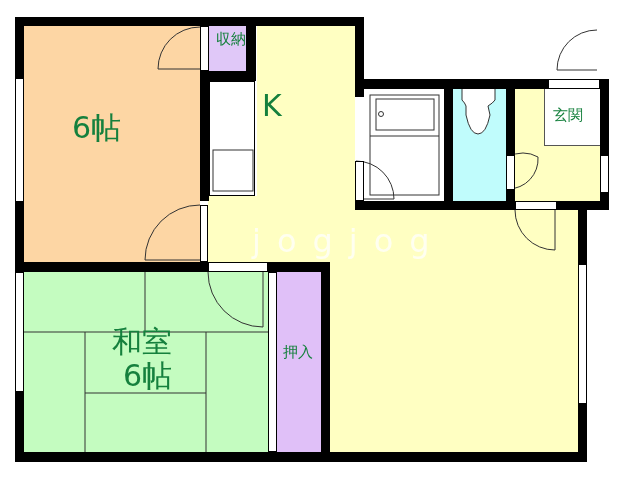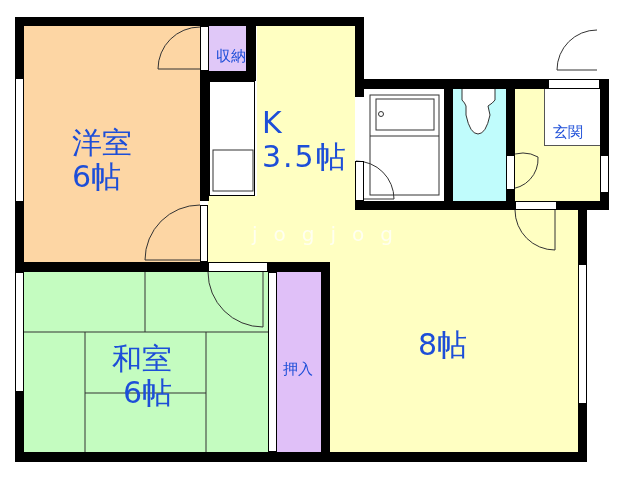--- a/index.html
+++ b/index.html
@@ -1,23 +1,23 @@
 <!DOCTYPE html>
 <html><head>
 <meta charset="utf-8">
 <style>
   html, body { margin:0; padding:0; background:#ffffff; }
   body { width:640px; height:480px; position:relative; overflow:hidden; font-family:"DejaVu Sans", sans-serif; }
   .abs { position:absolute; }
   .wall { position:absolute; background:#000; }
-  .room-label { position:absolute; color:#1d4ed8; font-family:"DejaVu Sans", sans-serif; line-height:1.05; white-space:nowrap;margin-top:17px; }
+  .room-label { position:absolute; color:#15803d; font-family:"DejaVu Sans", sans-serif; line-height:1.05; white-space:nowrap; }
   .big { font-size:30px; }
   .small { font-size:15px; }
   svg.overlay { position:absolute; left:0; top:0; }
-  .wm { position:absolute; color:rgba(255,255,255,0.75); font-size:20px; letter-spacing:16px; }
+  .wm { position:absolute; color:rgba(255,255,255,0.75); font-size:32px; letter-spacing:16px; }
 </style>
 </head>
 <body>
 
 <div class="abs" style="left:24px;top:26px;width:176px;height:236px;background:#fdd6a4;"></div>
 <div class="abs" style="left:209px;top:26px;width:37px;height:45px;background:#e0c8f8;"></div>
 <div class="abs" style="left:209px;top:81px;width:46px;height:115px;background:#ffffff;border:1px solid #000;box-sizing:border-box;"></div>
 <div class="abs" style="left:257px;top:26px;width:98px;height:240px;background:#ffffc2;"></div>
 <div class="abs" style="left:208px;top:196px;width:50px;height:66px;background:#ffffc2;"></div>
 <div class="abs" style="left:208px;top:208px;width:370px;height:58px;background:#ffffc2;"></div>
@@ -80,37 +80,34 @@
 <div class="abs" style="left:200px;top:205px;width:8px;height:57px;background:#fff;border:1px solid #000;box-sizing:border-box;"></div>
 <div class="abs" style="left:208px;top:262px;width:60px;height:10px;background:#fff;border:1px solid #000;box-sizing:border-box;"></div>
 <div class="abs" style="left:268px;top:272px;width:9px;height:180px;background:#fff;border:1px solid #000;box-sizing:border-box;"></div>
 <div class="abs" style="left:355px;top:161px;width:9px;height:40px;background:#fff;border:1px solid #000;box-sizing:border-box;"></div>
 <div class="abs" style="left:506px;top:155px;width:9px;height:35px;background:#fff;border:1px solid #000;box-sizing:border-box;"></div>
 <div class="abs" style="left:515px;top:201px;width:42px;height:9px;background:#fff;border:1px solid #000;box-sizing:border-box;"></div>
 <div class="abs" style="left:548px;top:79px;width:52px;height:10px;background:#fff;border:1px solid #000;box-sizing:border-box;"></div>
 <div class="abs" style="left:600px;top:155px;width:9px;height:38px;background:#fff;border:1px solid #000;box-sizing:border-box;"></div>
 
 <div class="room-label big" style="left:72px;top:110px;">
-  <div>洋室</div>
   <div style="margin-top:2px;">6帖</div>
 </div>
 <div class="room-label big" style="left:262px;top:90px;">
   <div>K</div>
-  <div style="margin-top:2px;letter-spacing:2px;">3.5帖</div>
 </div>
 <div class="room-label small" style="left:216px;top:30px;width:22px;line-height:19px;">
   <span style="display:block;width:16px;word-break:break-all;">収納</span>
 </div>
 <div class="room-label small" style="left:553px;top:108px;">
   <span>玄関</span>
 </div>
 <div class="room-label big" style="left:112px;top:326px;text-align:right;">
   <div>和室</div>
   <div style="margin-top:2px;">6帖</div>
 </div>
 <div class="room-label small" style="left:283px;top:342px;width:16px;line-height:20px;">
   <span style="display:block;width:16px;word-break:break-all;">押入</span>
 </div>
 <div class="room-label big" style="left:418px;top:310px;">
-  <div style="margin-top:2px;">8帖</div>
 </div>
 
 <div class="wm" style="left:252px;top:222px;">jogjog</div>
 
 </body></html>

